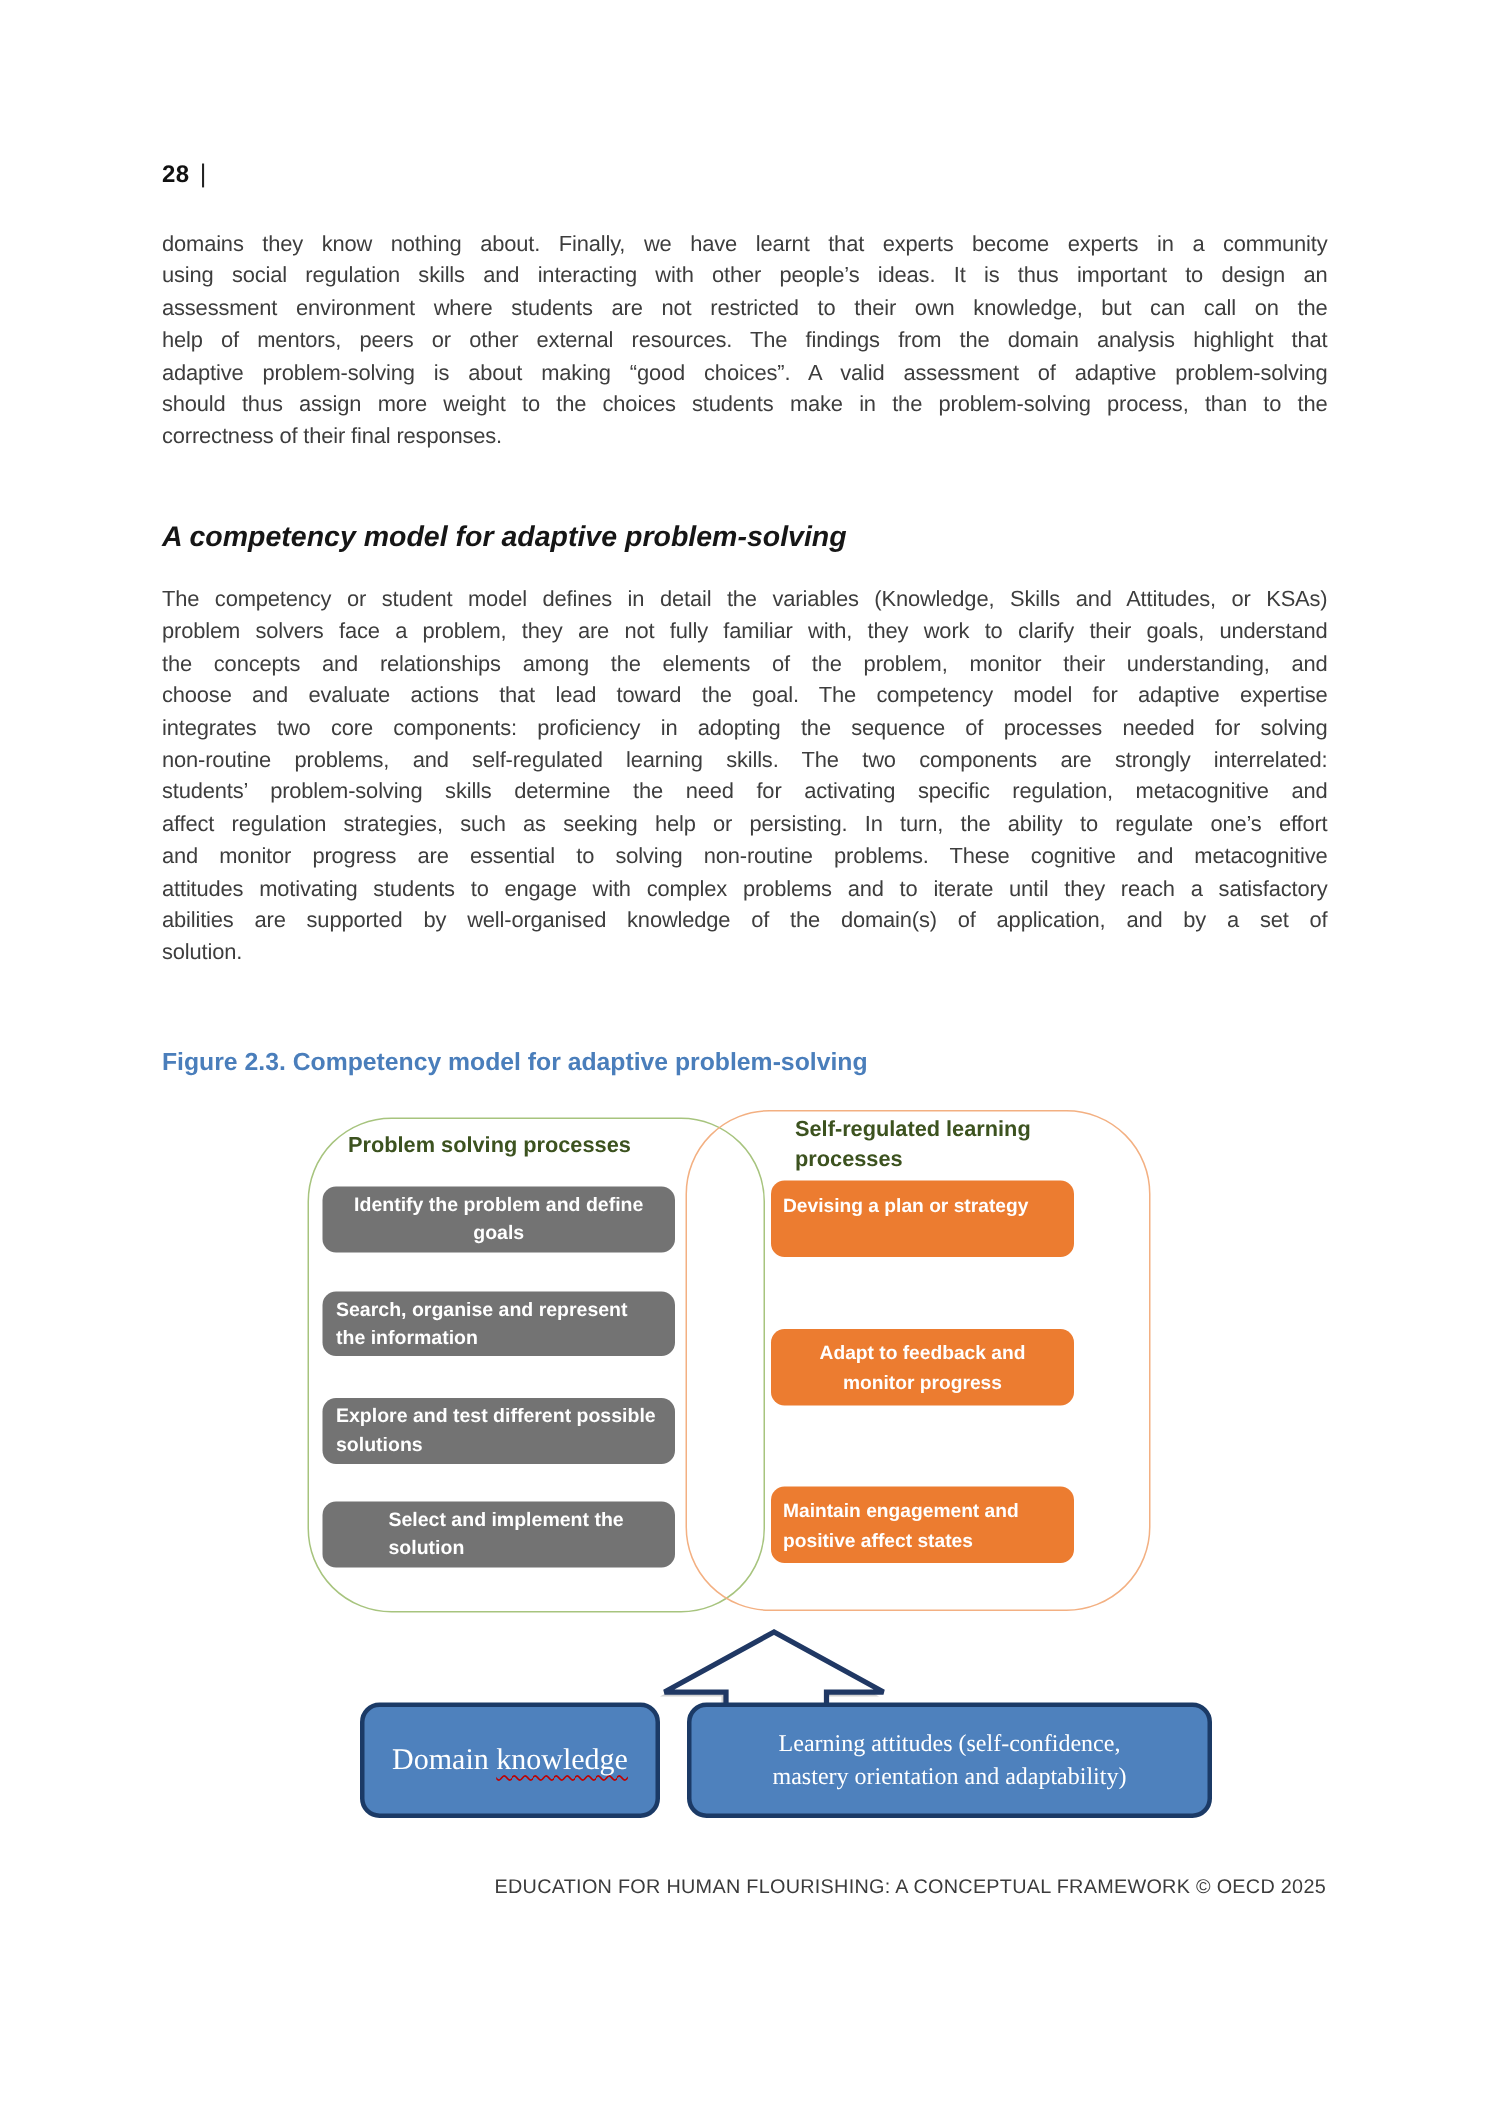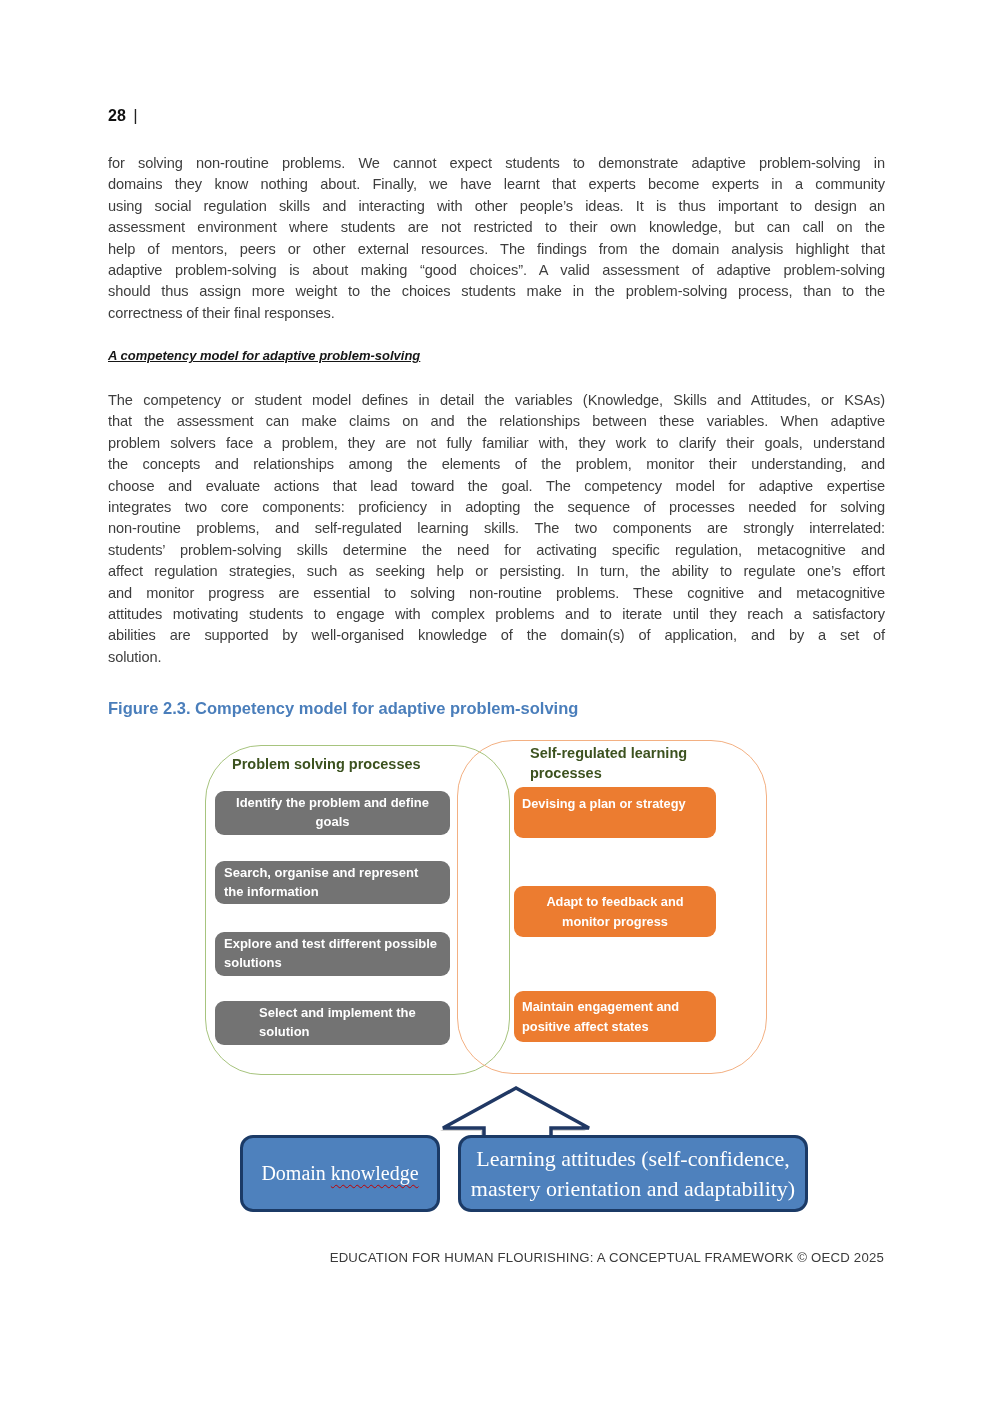--- a/index.html
+++ b/index.html
@@ -11,21 +11,21 @@
   .page-num-row{position:absolute;left:108px;top:106px;font-size:16px;color:#111;}
   .page-num{font-weight:700;letter-spacing:.2px;}
   .page-num-bar{font-weight:400;margin-left:7px;color:#222;font-size:17px;}
   
   .para{position:absolute;left:108px;width:777px;font-size:14.6px;line-height:21.4px;letter-spacing:-.1px;color:#3d3d3d;}
   .para1{top:153px;}
   .para2{top:390px;}
   .jline{text-align:justify;text-align-last:justify;white-space:normal;}
   .jline.last{text-align-last:left;}
   
-  .section-heading{position:absolute;left:108px;top:348px;margin:0;font-size:13px;font-weight:700;font-style:italic;color:#161616;text-decoration:underline;}
+  .section-heading{position:absolute;left:108px;top:348px;margin:0;font-size:19px;font-weight:700;font-style:italic;color:#161616;}
   
   .fig-caption{position:absolute;left:108px;top:699px;font-size:16.5px;font-weight:700;color:#4a7ebb;}
   
   .figure{position:absolute;left:0;top:0;width:992px;height:1403px;pointer-events:none;}
   .venn{position:absolute;border-radius:56px;background:transparent;}
   .venn.green{left:205px;top:745px;width:303px;height:328px;border:1.5px solid #a7c47e;}
   .venn.orange{left:457px;top:740px;width:308px;height:332px;border:1.5px solid #f3b082;}
   .group-title{position:absolute;font-weight:700;font-size:14.5px;color:#3c521f;line-height:1.35;}
   .group-title.left{left:232px;top:755px;width:210px;}
   .group-title.right{left:530px;top:744px;width:180px;}
@@ -42,55 +42,53 @@
   
   .arrow-svg{position:absolute;left:428px;top:1082px;width:172px;height:72px;z-index:1;}
   
   .bluebox{
     position:absolute;top:1135px;height:77px;box-sizing:border-box;z-index:2;
     background:#4e81bd;border:3px solid #1b3a66;border-radius:13px;
     color:#ffffff;font-family:"Liberation Serif", serif;
     display:flex;flex-direction:column;justify-content:center;align-items:center;
   }
   .bluebox.domain{left:240px;width:200px;font-size:20px;}
-  .bluebox.attitudes{left:458px;width:350px;font-size:22px;}
+  .bluebox.attitudes{left:458px;width:350px;font-size:16px;}
   .cline{text-align:center;line-height:1.32;}
   .squiggle{
     text-decoration-line:underline;text-decoration-style:wavy;
     text-decoration-color:#c00000;text-decoration-thickness:1px;
     text-underline-offset:4px;
   }
   
   .footer{position:absolute;right:108px;top:1250px;font-size:13.2px;letter-spacing:.2px;color:#3b3b3b;}
 </style>
 </head>
 <body>
 
 <div class="page">
 
   <div class="page-num-row">
     <span class="page-num">28</span><span class="page-num-bar">|</span>
   </div>
 
   <div class="para para1">
-      <div class="jline">for solving non-routine problems. We cannot expect students to demonstrate adaptive problem-solving in</div>
       <div class="jline">domains they know nothing about. Finally, we have learnt that experts become experts in a community</div>
       <div class="jline">using social regulation skills and interacting with other people’s ideas. It is thus important to design an</div>
       <div class="jline">assessment environment where students are not restricted to their own knowledge, but can call on the</div>
       <div class="jline">help of mentors, peers or other external resources. The findings from the domain analysis highlight that</div>
       <div class="jline">adaptive problem-solving is about making “good choices”. A valid assessment of adaptive problem-solving</div>
       <div class="jline">should thus assign more weight to the choices students make in the problem-solving process, than to the</div>
       <div class="jline last">correctness of their final responses.</div>
     </div>
 
   <h2 class="section-heading">A competency model for adaptive problem-solving</h2>
 
   <div class="para para2">
       <div class="jline">The competency or student model defines in detail the variables (Knowledge, Skills and Attitudes, or KSAs)</div>
-      <div class="jline">that the assessment can make claims on and the relationships between these variables. When adaptive</div>
       <div class="jline">problem solvers face a problem, they are not fully familiar with, they work to clarify their goals, understand</div>
       <div class="jline">the concepts and relationships among the elements of the problem, monitor their understanding, and</div>
       <div class="jline">choose and evaluate actions that lead toward the goal. The competency model for adaptive expertise</div>
       <div class="jline">integrates two core components: proficiency in adopting the sequence of processes needed for solving</div>
       <div class="jline">non-routine problems, and self-regulated learning skills. The two components are strongly interrelated:</div>
       <div class="jline">students’ problem-solving skills determine the need for activating specific regulation, metacognitive and</div>
       <div class="jline">affect regulation strategies, such as seeking help or persisting. In turn, the ability to regulate one’s effort</div>
       <div class="jline">and monitor progress are essential to solving non-routine problems. These cognitive and metacognitive</div>
       <div class="jline">attitudes motivating students to engage with complex problems and to iterate until they reach a satisfactory</div>
       <div class="jline">abilities are supported by well-organised knowledge of the domain(s) of application, and by a set of</div>

